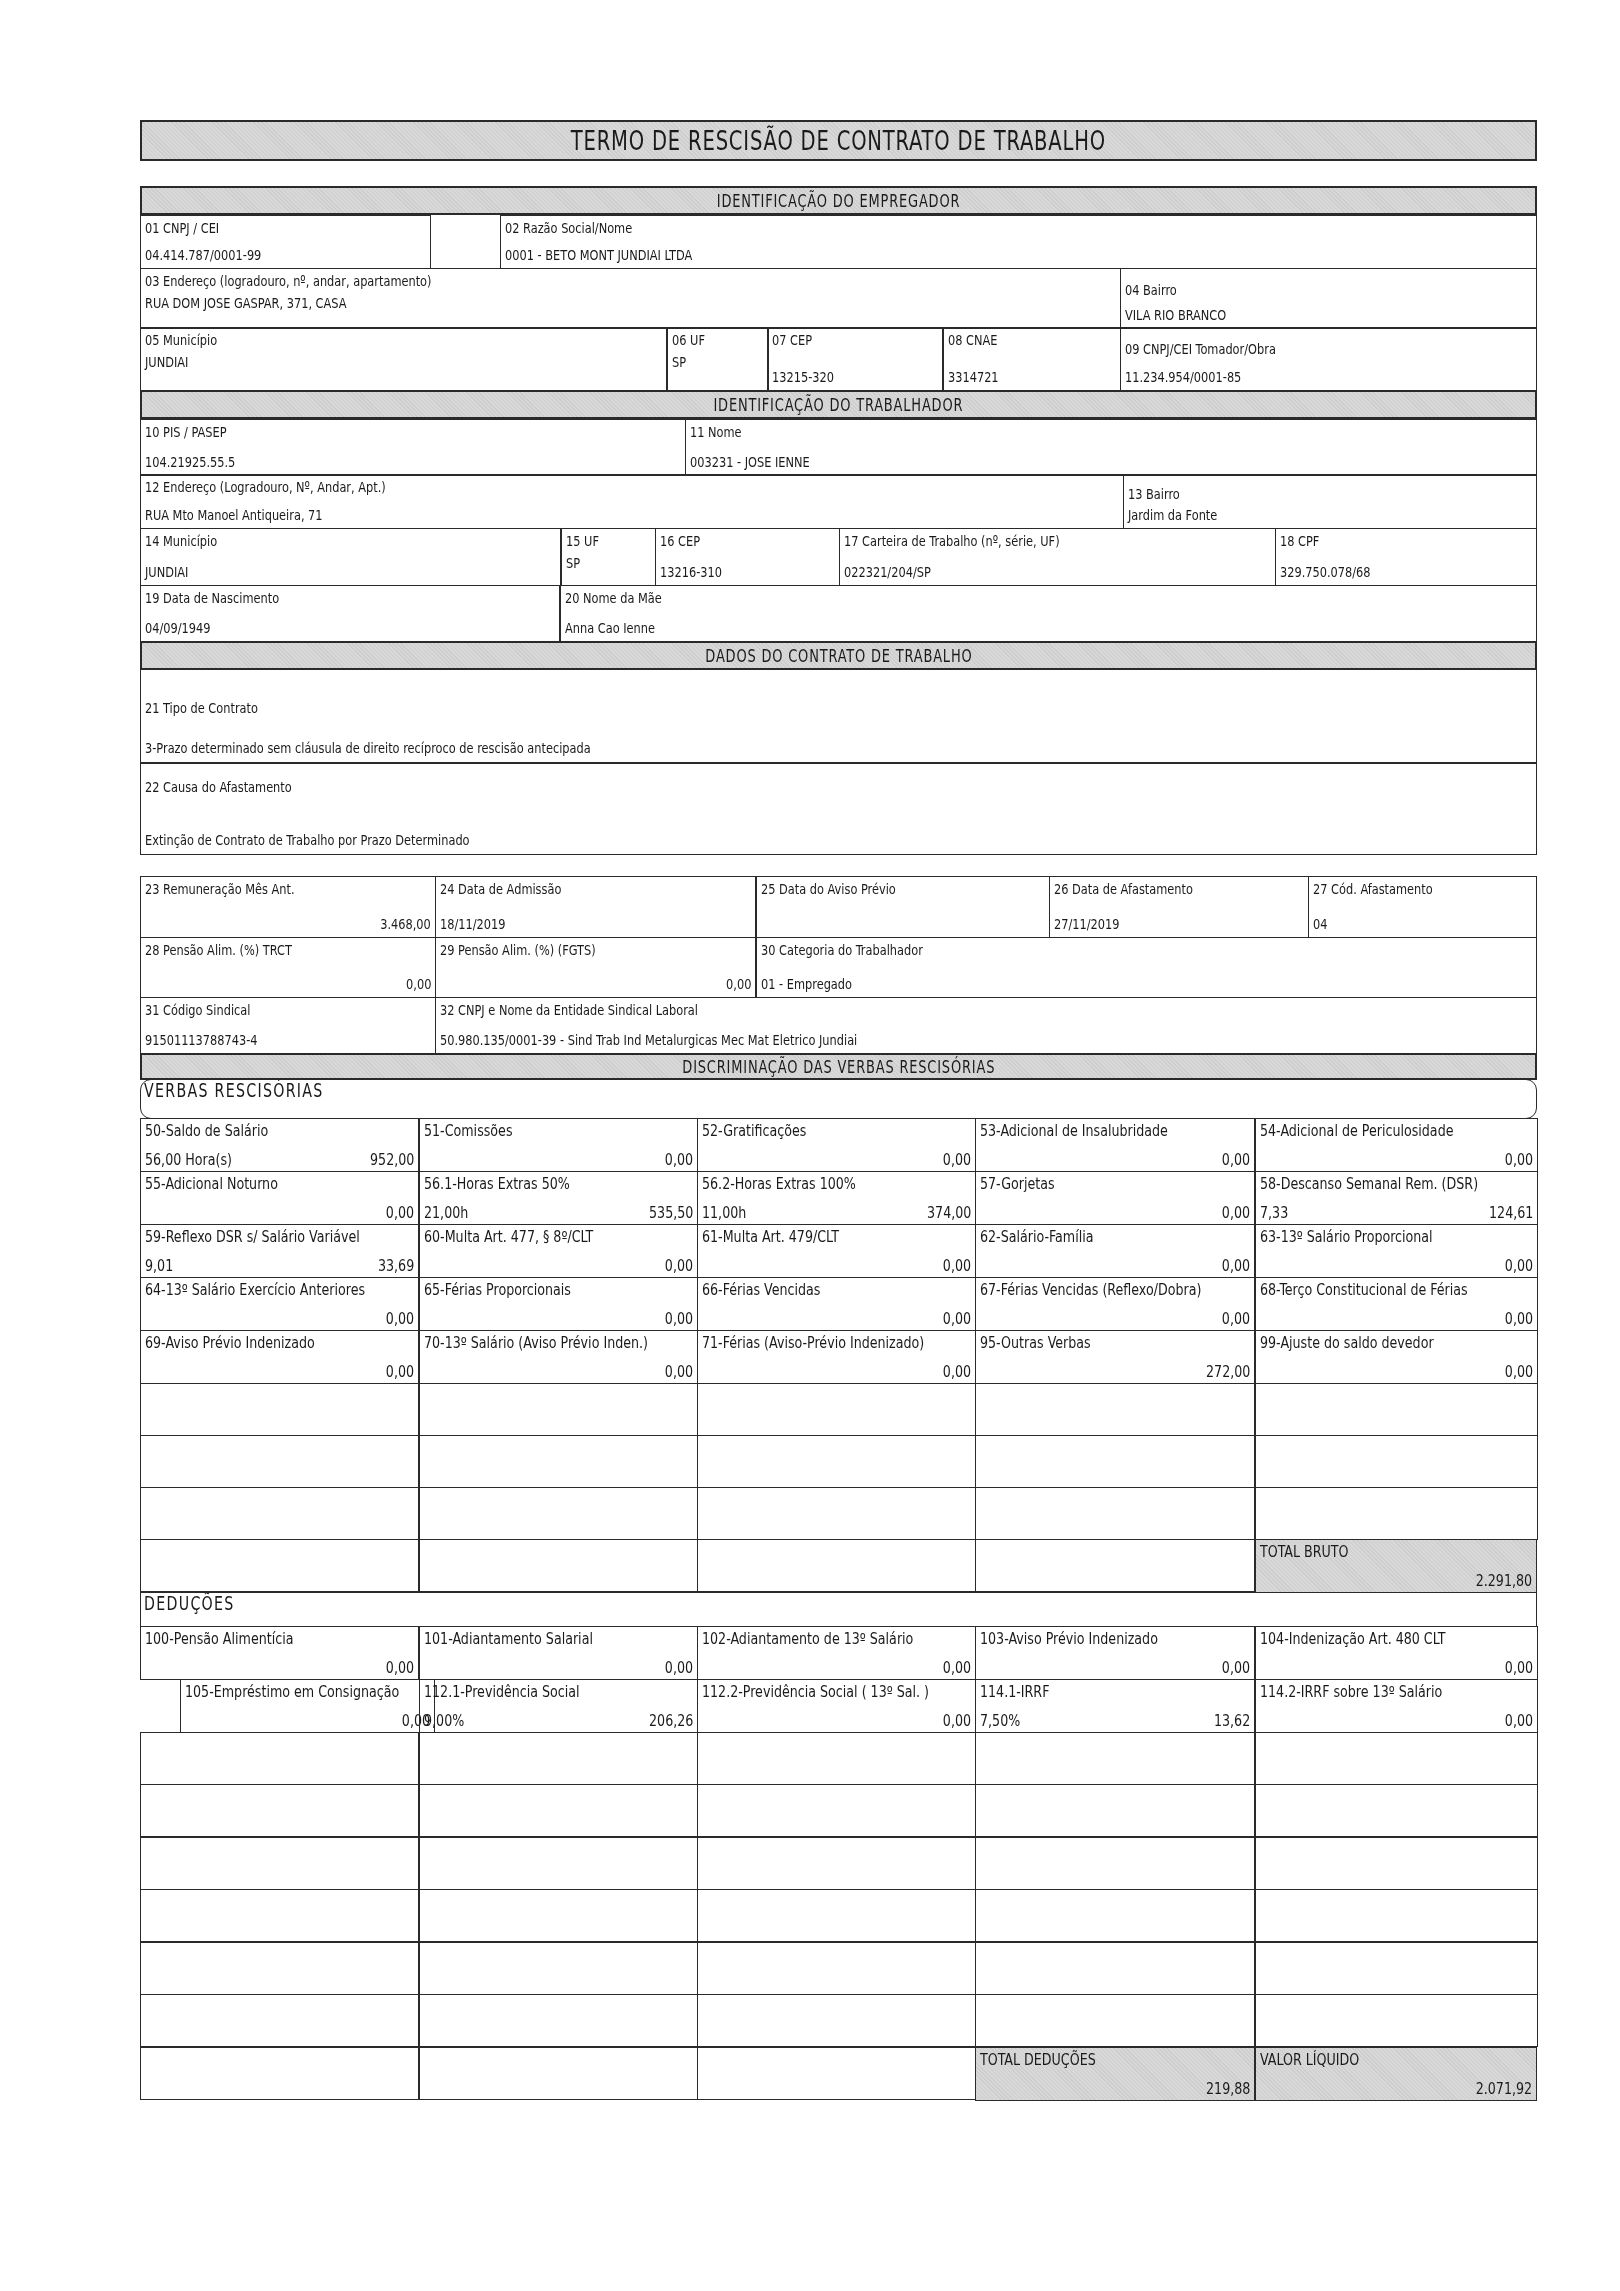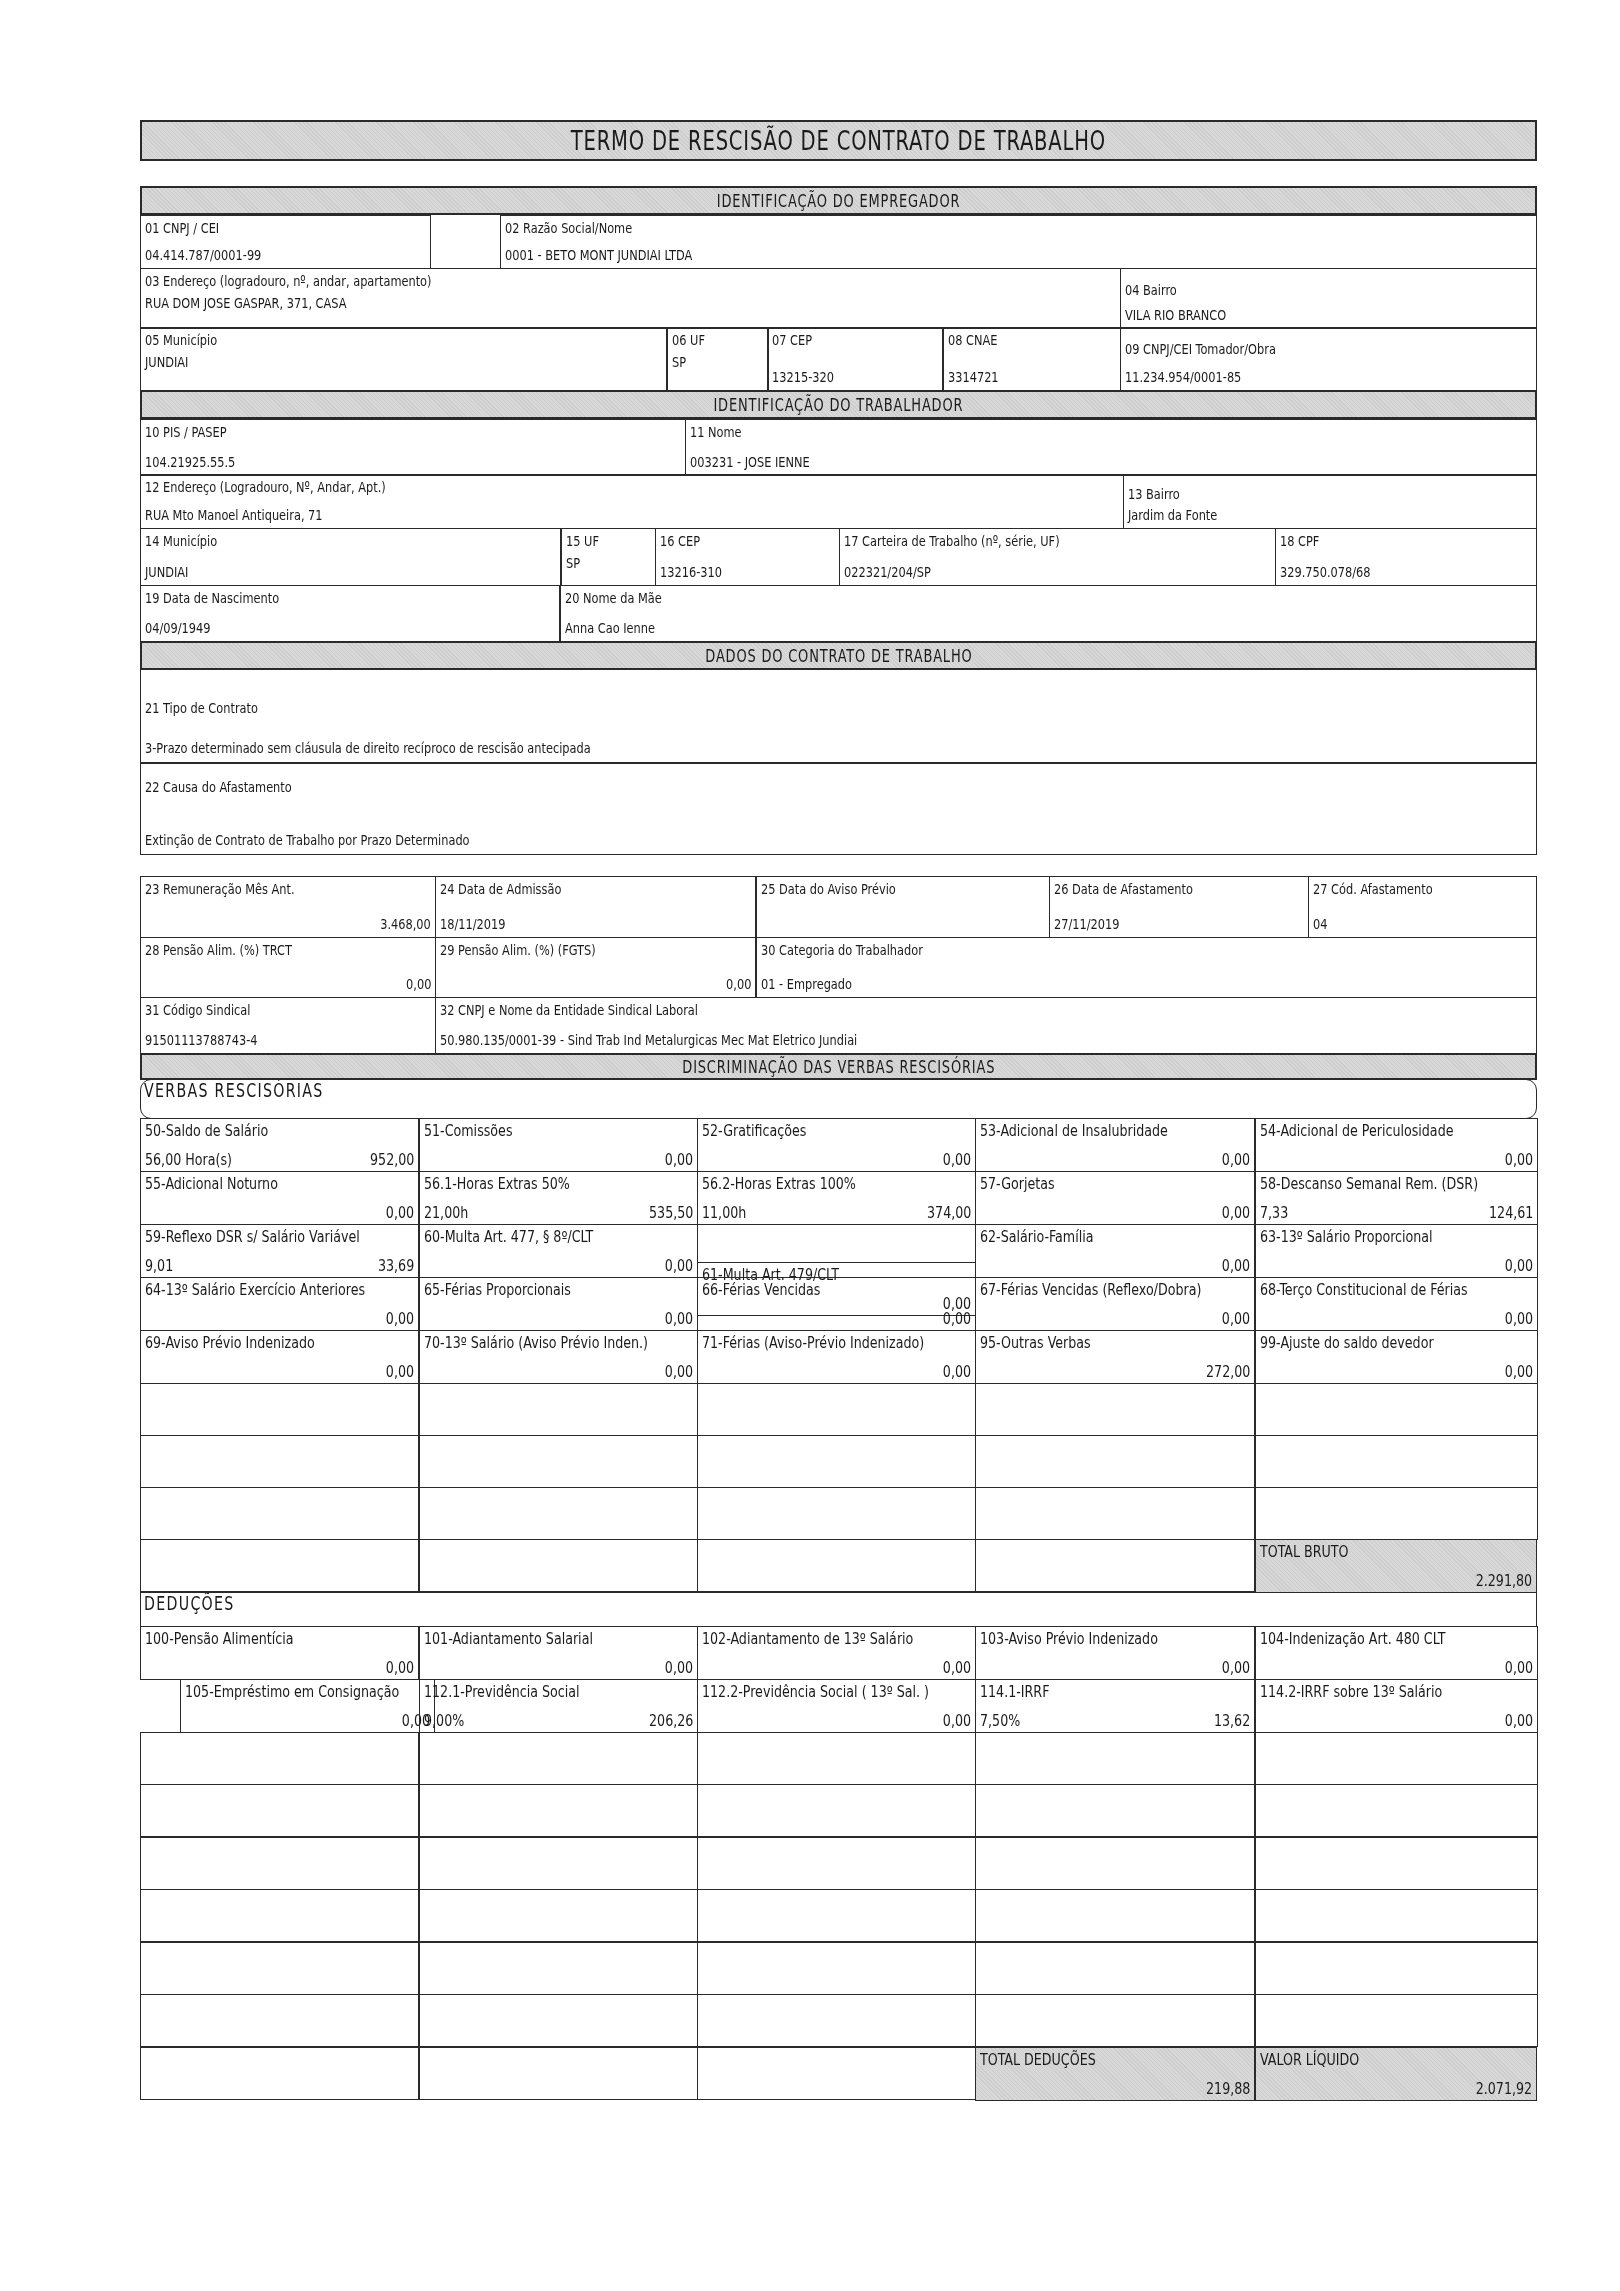--- a/index.html
+++ b/index.html
@@ -245,21 +245,21 @@
     <div class="abs vcell" style="left: 140px; top: 1224px; width: 279px; height: 54px;">
       <span class="lbl">59-Reflexo DSR s/ Salário Variável</span>
       <span class="val">9,01</span>
       <span class="valr">33,69</span>
     </div>
     <div class="abs vcell" style="left: 419px; top: 1224px; width: 279px; height: 54px;">
       <span class="lbl">60-Multa Art. 477, § 8º/CLT</span>
       <span class="val"></span>
       <span class="valr">0,00</span>
     </div>
-    <div class="abs vcell" style="left: 697px; top: 1224px; width: 279px; height: 54px; margin-top: 38px;">
+    <div class="abs vcell" style="left: 697px; top: 1224px; width: 279px; height: 54px;">
       <span class="lbl">61-Multa Art. 479/CLT</span>
       <span class="val"></span>
       <span class="valr">0,00</span>
     </div>
     <div class="abs vcell" style="left: 975px; top: 1224px; width: 280px; height: 54px;">
       <span class="lbl">62-Salário-Família</span>
       <span class="val"></span>
       <span class="valr">0,00</span>
     </div>
     <div class="abs vcell" style="left: 1255px; top: 1224px; width: 283px; height: 54px;">

